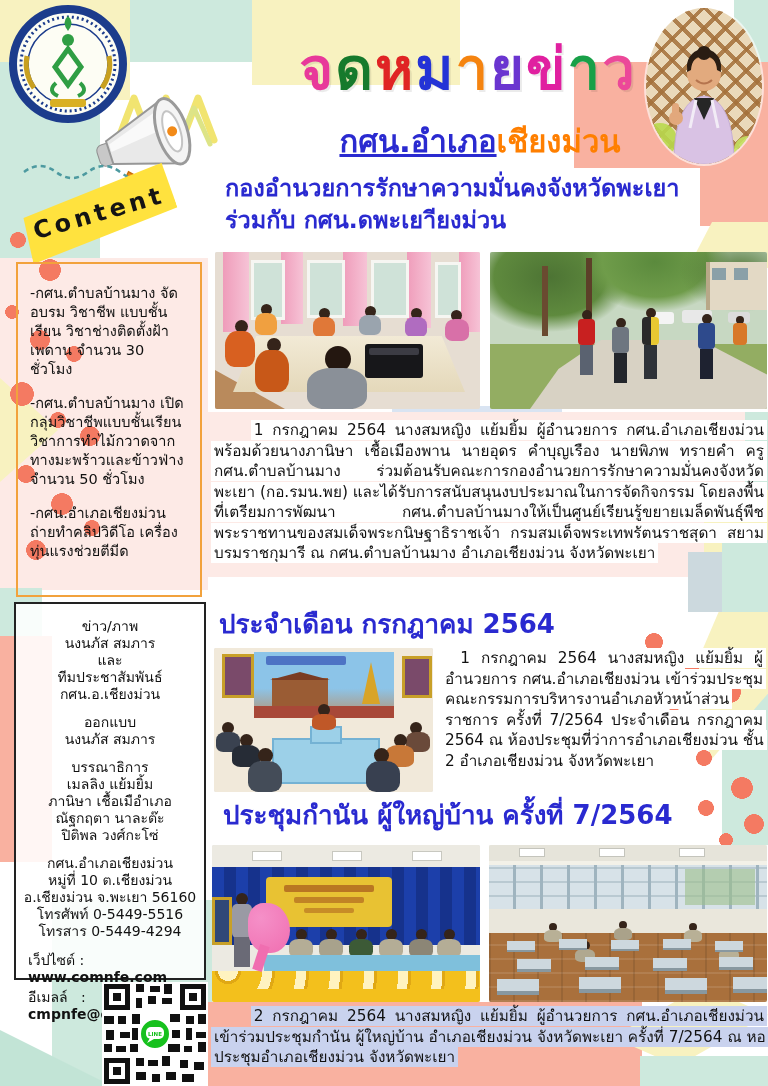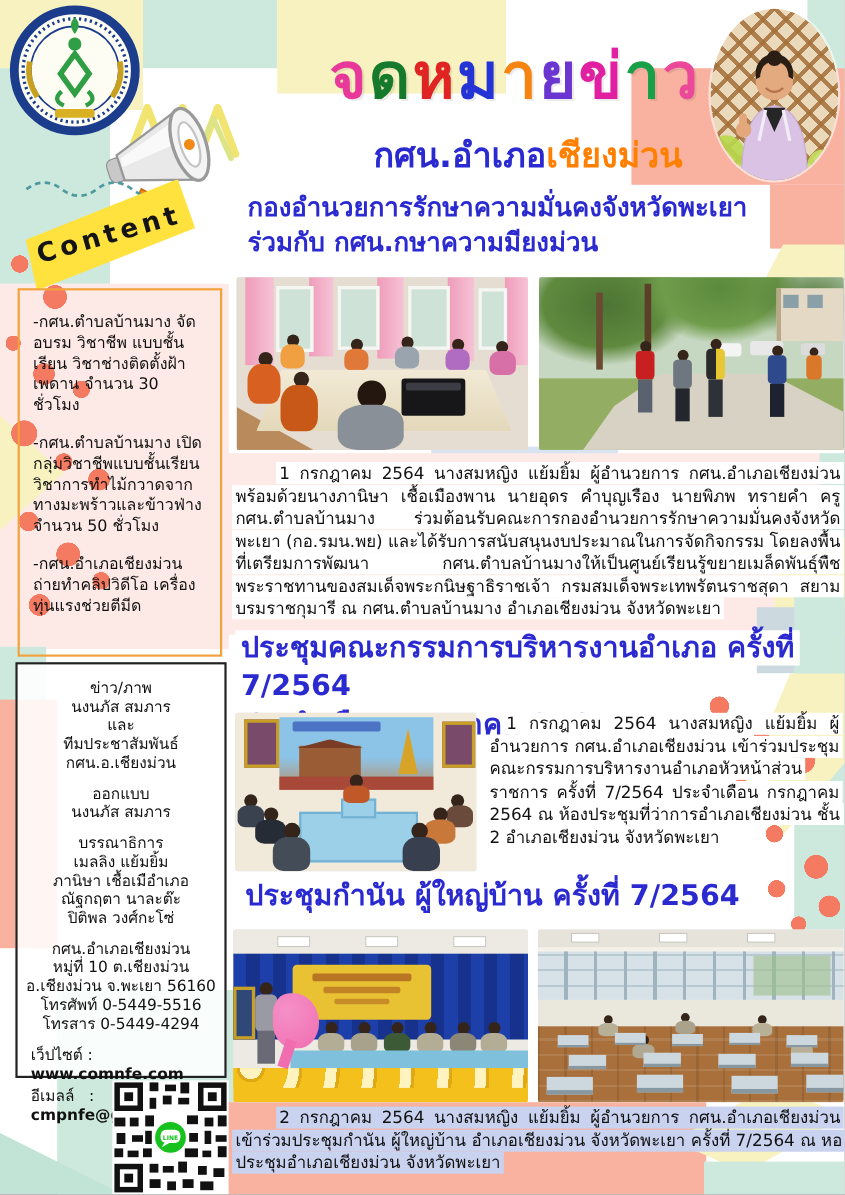--- a/index.html
+++ b/index.html
@@ -42,21 +42,21 @@
     radial-gradient(circle 11px at 108px 176px,#f47a62 97%,transparent),
     radial-gradient(circle 8px  at 72px 196px,#f47a62 97%,transparent),
     radial-gradient(circle 10px at 120px 212px,#f47a62 97%,transparent),
     radial-gradient(circle 7px  at 92px 228px,#f47a62 97%,transparent);}
 
   
   .newsletter-title{left:268px;top:38px;width:400px;text-align:center;font-size:58px;font-weight:bold;
     letter-spacing:2px;line-height:1.1;white-space:nowrap;}
   .newsletter-title span{text-shadow:2px 2px 0 rgba(0,0,0,0.08);}
   .subtitle{left:290px;top:116px;width:380px;text-align:center;font-size:31px;font-weight:bold;white-space:nowrap;}
-  .subtitle .p1{color:#2a2ad0;} .subtitle .p2{color:#ff7f00;}
+  .subtitle .p1{color:#2a2ad0;text-decoration:underline;} .subtitle .p2{color:#ff7f00;}
 
   .portrait{left:646px;top:8px;width:116px;height:156px;border-radius:50%;overflow:hidden;
     background:#ead9ba;box-shadow:0 0 0 2px rgba(255,255,255,.6);}
   .lattice{position:absolute;inset:0;background:
     repeating-linear-gradient(45deg, rgba(164,112,58,.85) 0 4px, transparent 4px 15px),
     repeating-linear-gradient(-45deg, rgba(164,112,58,.85) 0 4px, transparent 4px 15px);}
 
   .ribbon{left:22px;top:182px;width:154px;height:62px;background:#ffe23e;
     transform:rotate(-16deg);clip-path:polygon(2% 24%,98% 0,100% 76%,0 100%);
     display:flex;align-items:center;justify-content:center;
@@ -284,21 +284,21 @@
         <rect x="11" y="85" width="8" height="8"></rect>
       </g>
     <circle cx="53" cy="52" r="15" fill="#17c11e" stroke="#fff" stroke-width="2"></circle>
     <rect x="44" y="45" width="18" height="12" rx="5" fill="#fff"></rect>
     <path d="M48,56 l-3,5 l7,-4 z" fill="#fff"></path>
     <text x="53" y="54" font-size="5.5" font-weight="bold" fill="#17c11e" text-anchor="middle" font-family="DejaVu Sans, sans-serif">LINE</text>
   </svg>
 
   <div class="abs sec-h h1a">
     <span class="hl">กองอำนวยการรักษาความมั่นคงจังหวัดพะเยา</span><br>
-    <span class="hl">ร่วมกับ กศน.กษาความมียงม่วน</span>
+    <span class="hl">ร่วมกับ กศน.ดพะเยาียงม่วน</span>
   </div>
 
   <div class="photo" style="left:215px;top:252px;width:265px;height:157px">
     <div style="inset:0;background:#e6ddd2"></div>
     <div style="left:0;top:118px;width:70px;height:39px;background:#b98a5c;clip-path:polygon(0 0,100% 100%,0 100%)"></div>
     <div style="left:8px;top:0;width:26px;height:80px;background:linear-gradient(90deg,#ef9cba,#f6c3d6)"></div>
     <div style="left:66px;top:0;width:22px;height:72px;background:linear-gradient(90deg,#ef9cba,#f6c3d6)"></div>
     <div style="left:128px;top:0;width:24px;height:74px;background:linear-gradient(90deg,#ef9cba,#f6c3d6)"></div>
     <div style="left:192px;top:0;width:24px;height:76px;background:linear-gradient(90deg,#ef9cba,#f6c3d6)"></div>
     <div style="left:244px;top:0;width:21px;height:80px;background:linear-gradient(90deg,#ef9cba,#f6c3d6)"></div>
@@ -356,21 +356,21 @@
     <div style="left:210px;top:97px;width:13px;height:30px;background:#1e2230"></div>
     <div class="fig-head" style="left:246px;top:64px;width:8px;height:8px"></div>
     <div style="left:243px;top:71px;width:14px;height:22px;background:#d87828;border-radius:4px"></div>
   </div>
 
   <p class="abs body-p p1" style="margin:0">
     <span class="hl">1 กรกฎาคม 2564 นางสมหญิง   แย้มยิ้ม  ผู้อำนวยการ กศน.อำเภอเชียงม่วน พร้อมด้วยนางภานิษา  เชื้อเมืองพาน  นายอุดร  คำบุญเรือง นายพิภพ  ทรายคำ  ครู กศน.ตำบลบ้านมาง ร่วมต้อนรับคณะการกองอำนวยการรักษาความมั่นคงจังหวัดพะเยา (กอ.รมน.พย)  และได้รับการสนับสนุนงบประมาณในการจัดกิจกรรม     โดยลงพื้นที่เตรียมการพัฒนา กศน.ตำบลบ้านมางให้เป็นศูนย์เรียนรู้ขยายเมล็ดพันธุ์พืช      พระราชทานของสมเด็จพระกนิษฐาธิราชเจ้า กรมสมเด็จพระเทพรัตนราชสุดา สยามบรมราชกุมารี ณ กศน.ตำบลบ้านมาง อำเภอเชียงม่วน จังหวัดพะเยา</span>
   </p>
 
   <div class="abs sec-h h2a">
-    <span class="hl">ประชุมคณะกรรมการบริหารงานอำเภอ ครั้งที่ 7/2564</span><br>
+    <br>
     <span class="hl">ประจำเดือน กรกฎาคม 2564</span>
   </div>
 
   <div class="photo" style="left:214px;top:648px;width:219px;height:144px">
     <div style="inset:0;background:#f1e9da"></div>
     <div style="left:8px;top:6px;width:26px;height:38px;background:#7a4a6a;border:3px solid #c8a028"></div>
     <div style="left:188px;top:8px;width:24px;height:36px;background:#7a4a6a;border:3px solid #c8a028"></div>
     <div style="left:40px;top:4px;width:140px;height:66px;background:linear-gradient(#8cc4e8 55%,#b8906a)"></div>
     <div style="left:52px;top:8px;width:80px;height:9px;background:#3858b8;opacity:.75;border-radius:2px"></div>
     <div style="left:58px;top:30px;width:56px;height:32px;background:#9a5c34"></div>

